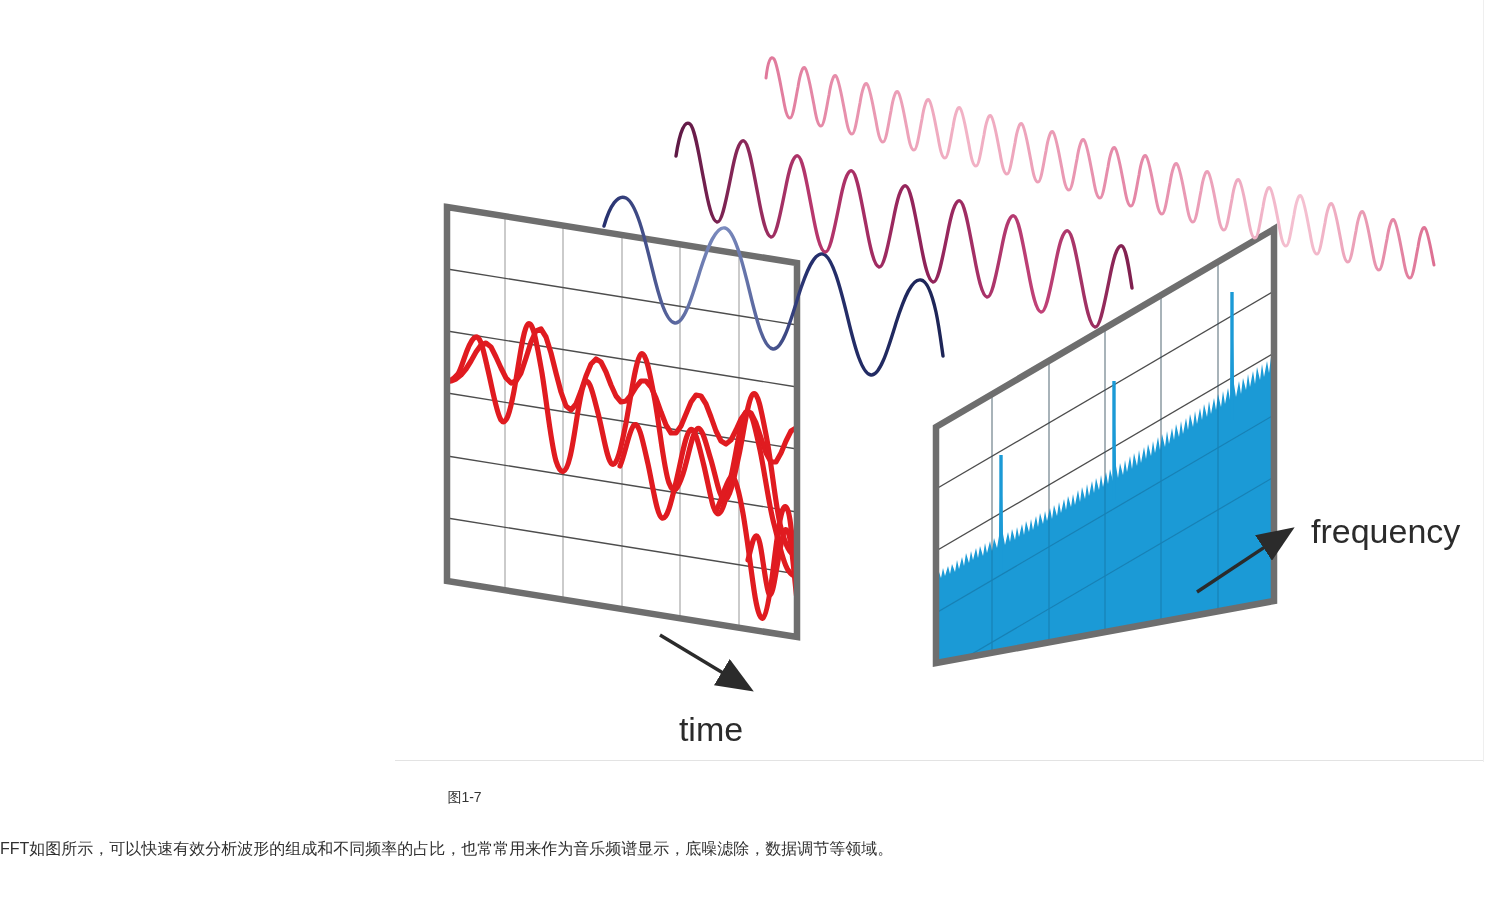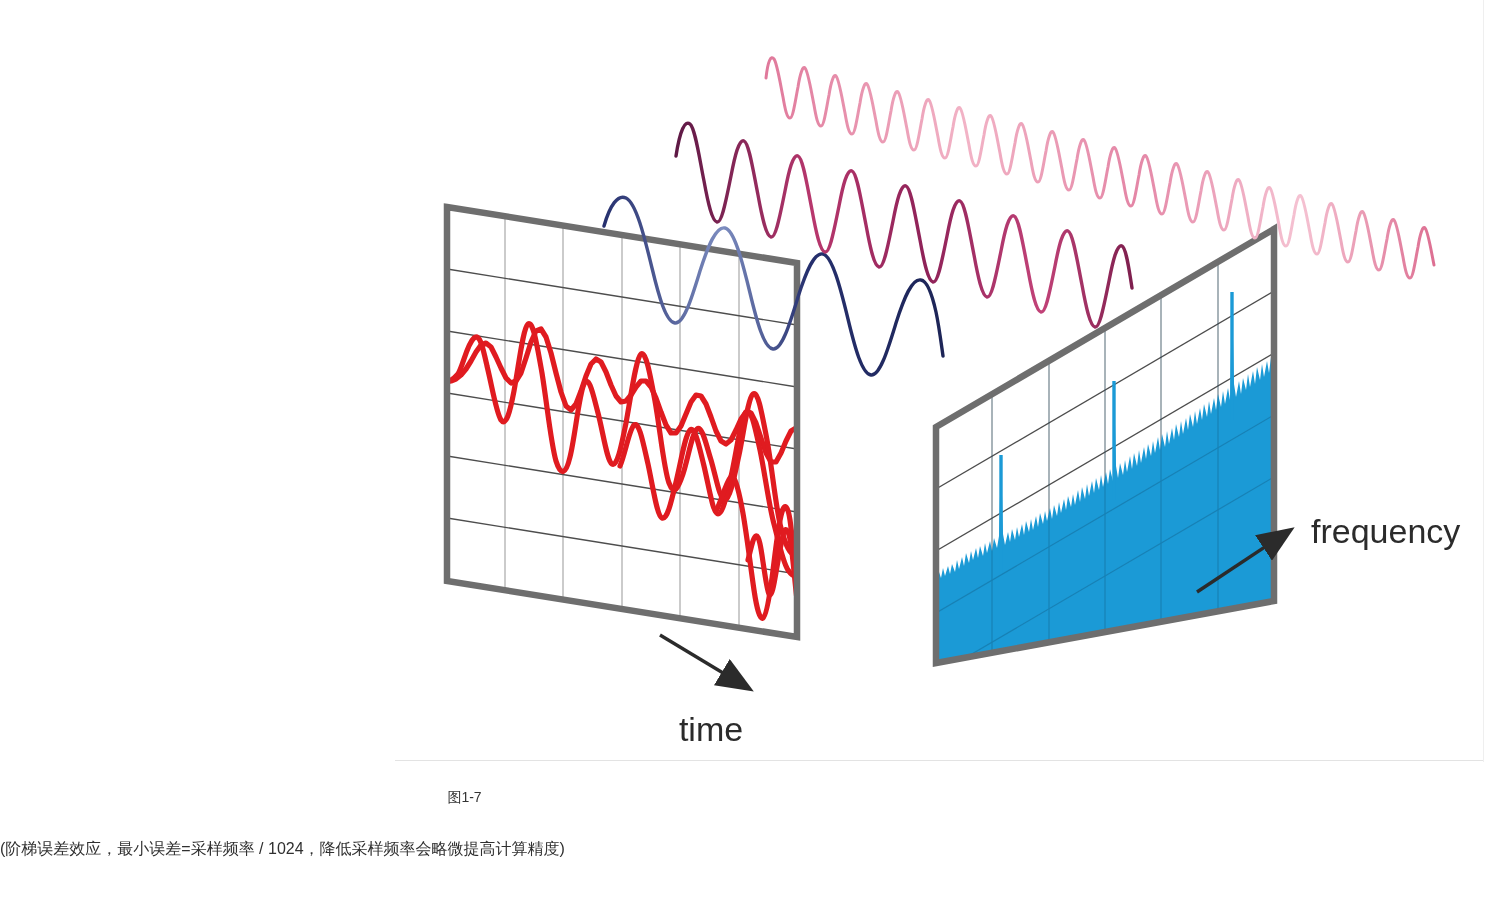--- a/index.html
+++ b/index.html
@@ -369,14 +369,14 @@
 </div>
 
 <div id="divider"></div>
 <div id="vrule"></div>
 
 <div id="caption">
   <span class="cap-text">图1-7</span>
 </div>
 
 <div id="body-text">
-  <p class="indent0">(阶梯误差效应，最小误差=采样频率 / 1024，降低采样频率会略微提高计算精度)</p>
+  <p class="indent2">FFT如图所示，可以快速有效分析波形的组成和不同频率的占比，也常常用来作为音乐频谱显示，底噪滤除，数据调节等领域。</p>
 </div>
 
 </body></html>

